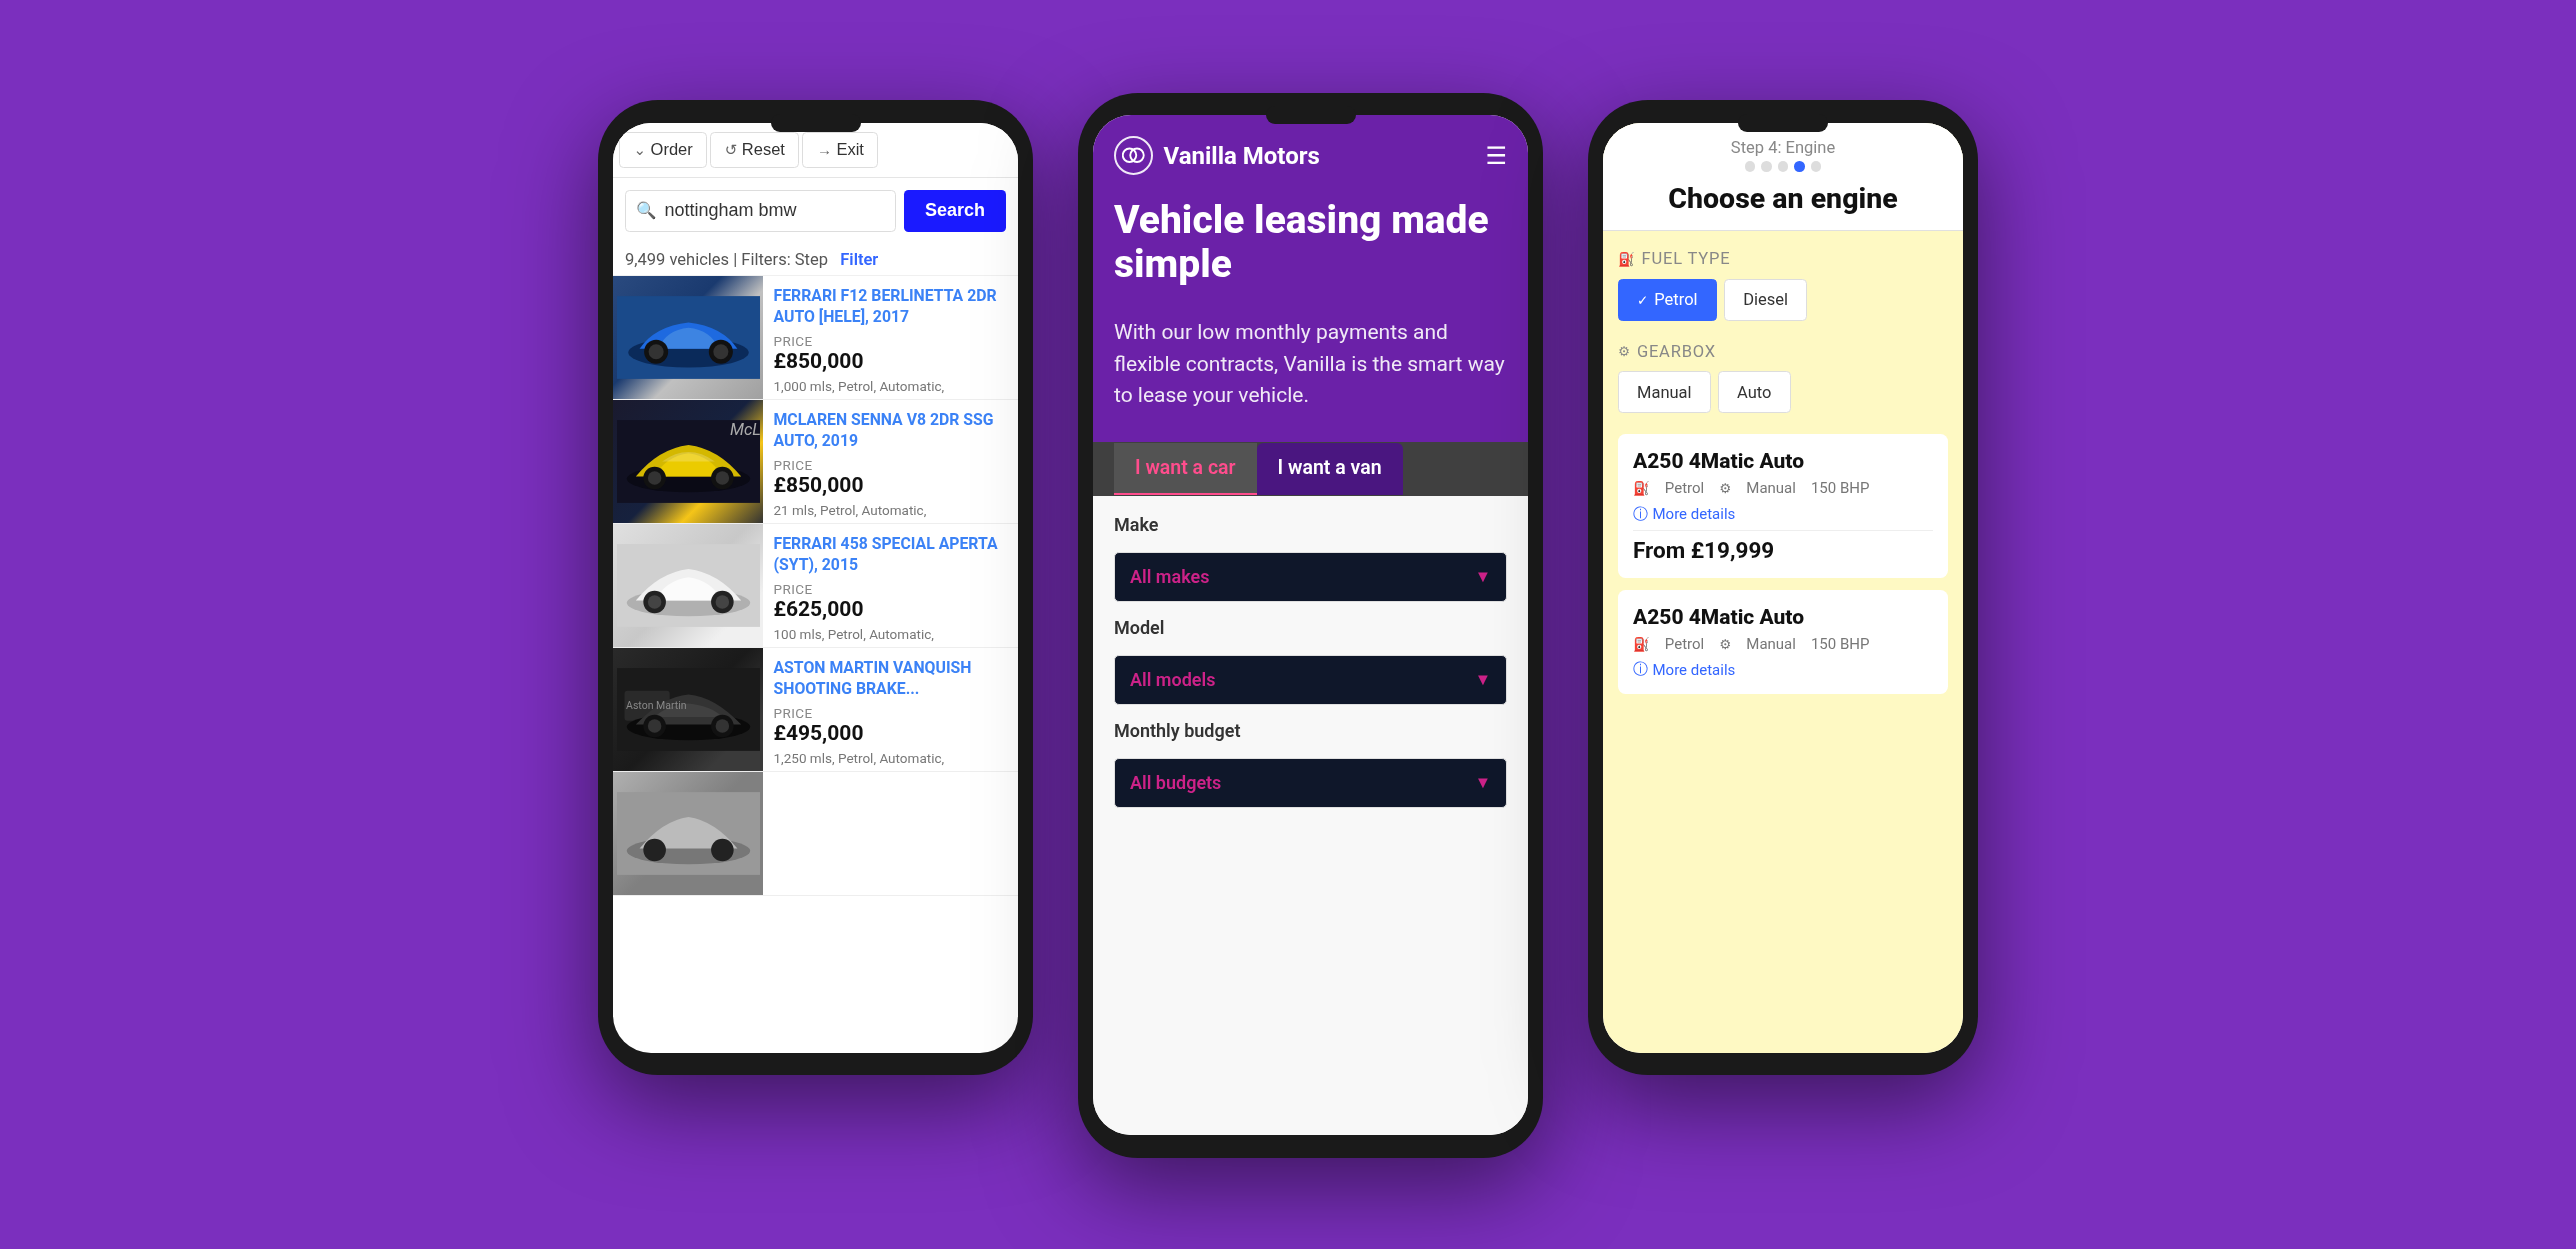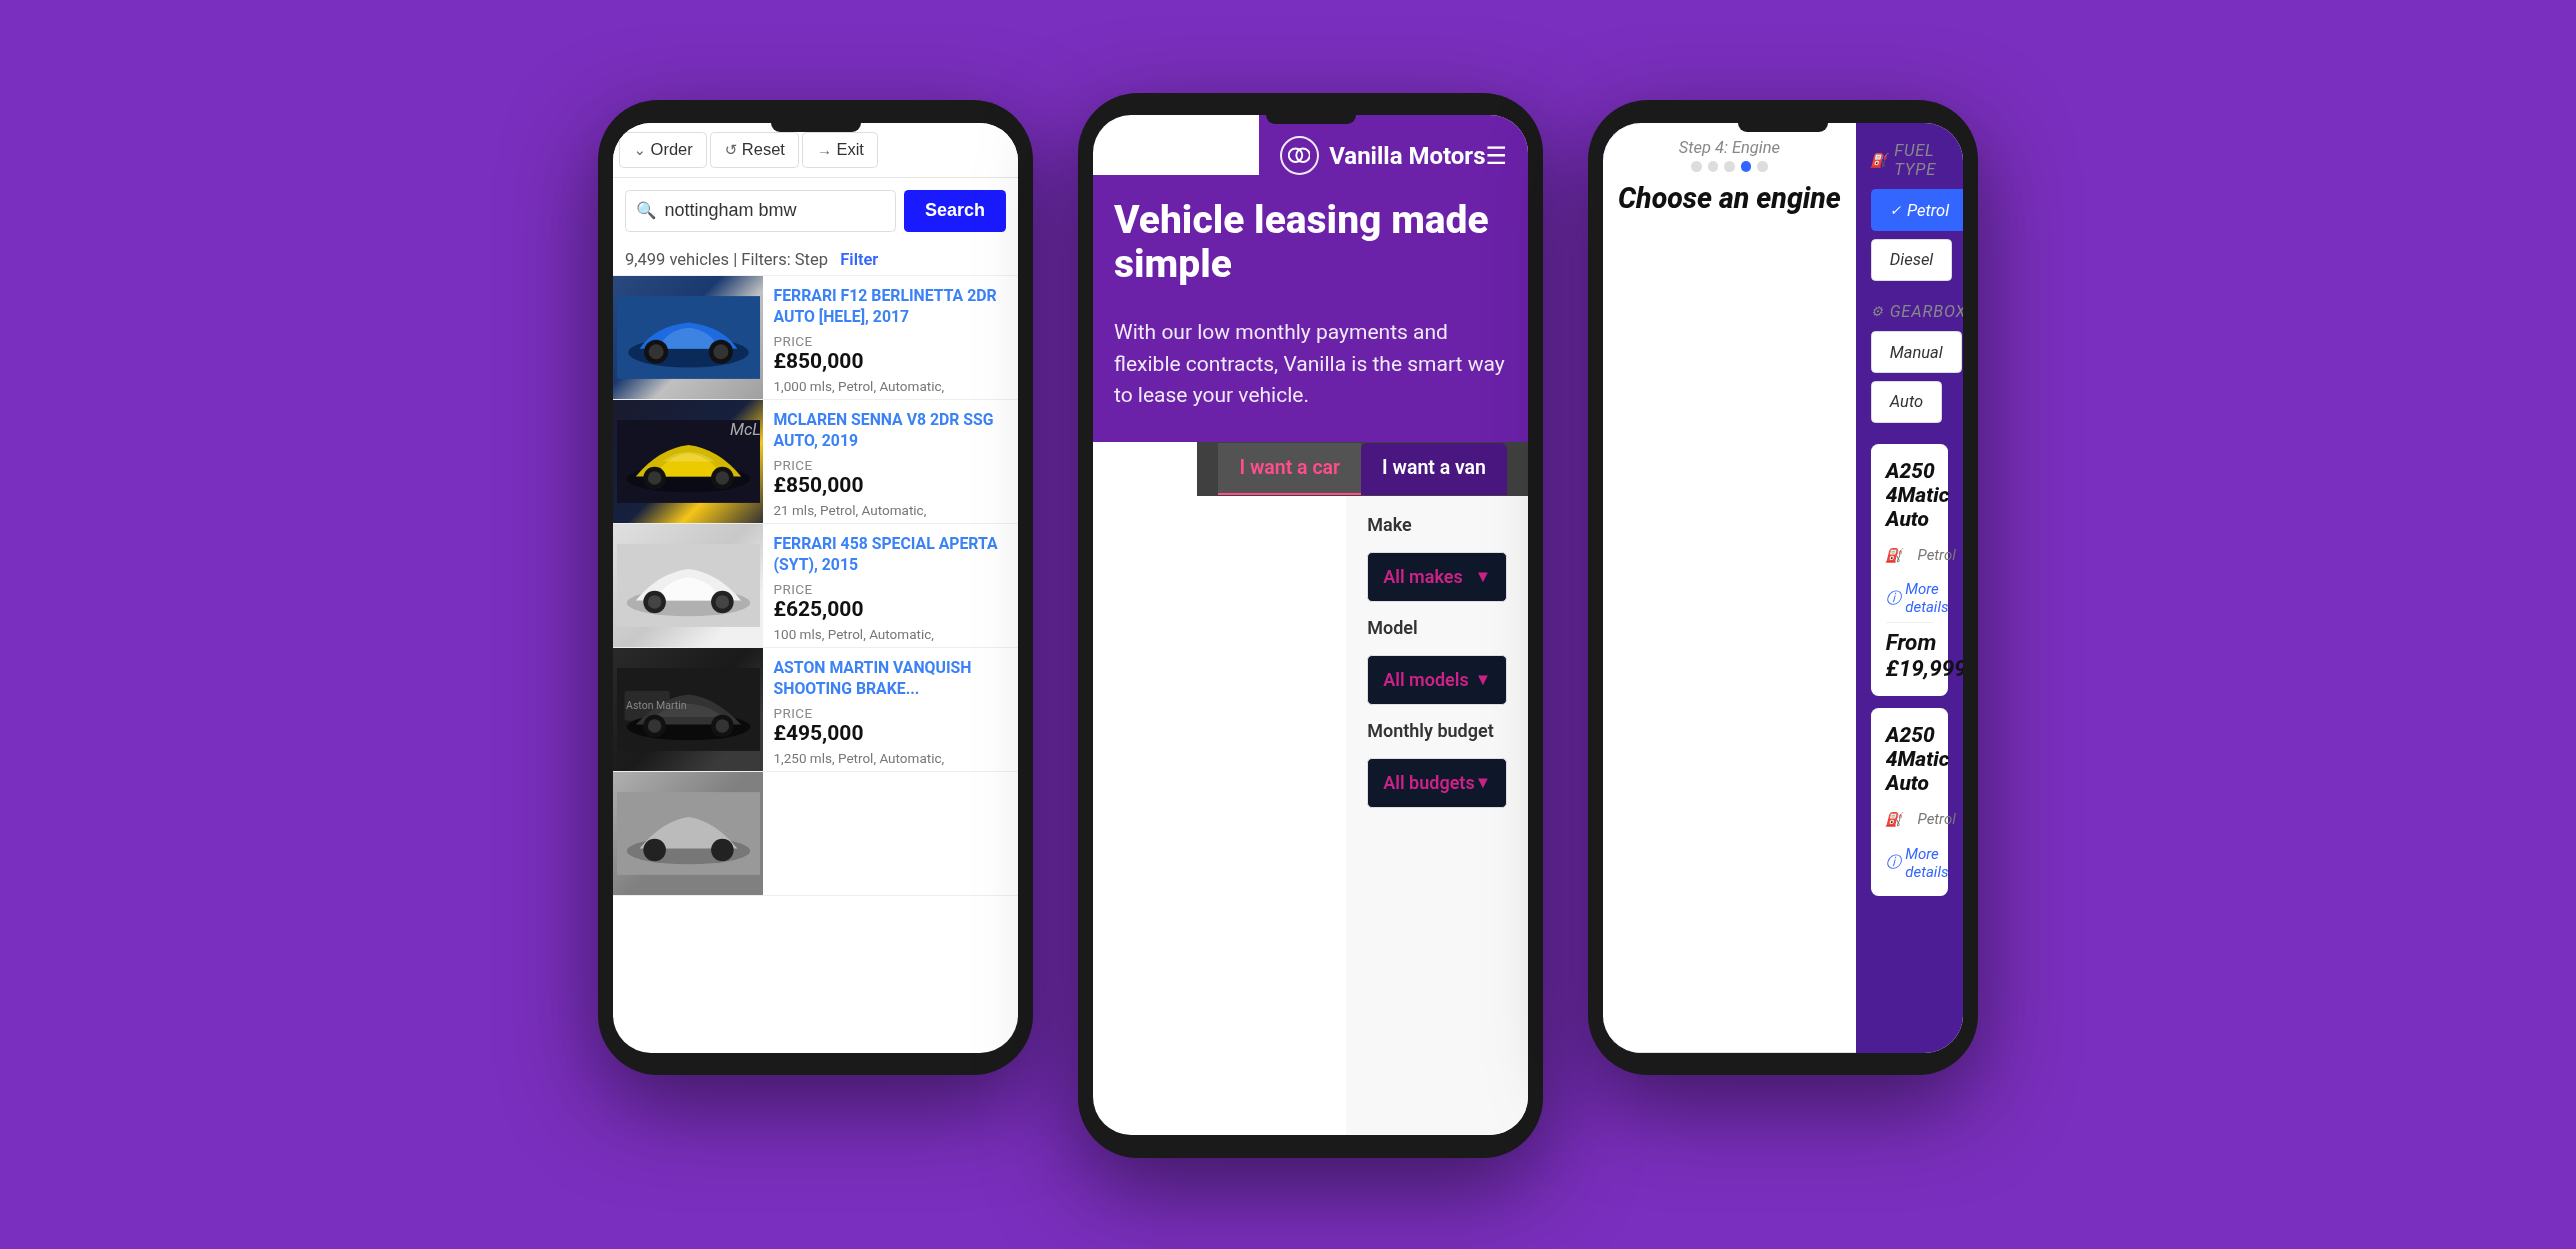--- a/index.html
+++ b/index.html
@@ -186,21 +186,20 @@
     .phone2 {
       width: 465px;
       height: 1065px;
     }
 
     .vanilla-app {
       background: #fff;
       height: 100%;
       display: flex;
       flex-direction: column;
-      align-items: flex-end;
     }
 
     .vanilla-header {
       background: #6b21a8;
       padding: 21px 21px 0;
       display: flex;
       align-items: center;
       justify-content: space-between;
     }
     .vanilla-logo {
@@ -332,26 +331,25 @@
     }
 
     
     .phone3 {
       width: 390px;
       height: 975px;
       margin-top: -75px;
     }
 
     .engine-app {
-      background: #4c1d95;
+      background: #fef9c3;
       height: 100%;
       display: flex;
-      flex-direction: row;
-      overflow: hidden;
-      font-style: italic;
+      flex-direction: column;
+      overflow: hidden;
     }
 
     .engine-header {
       background: #fff;
       padding: 15px 15px;
       text-align: center;
       border-bottom: 0.8px solid #e0e0e0;
     }
     .step-label {
       font-size: 16.5px;

